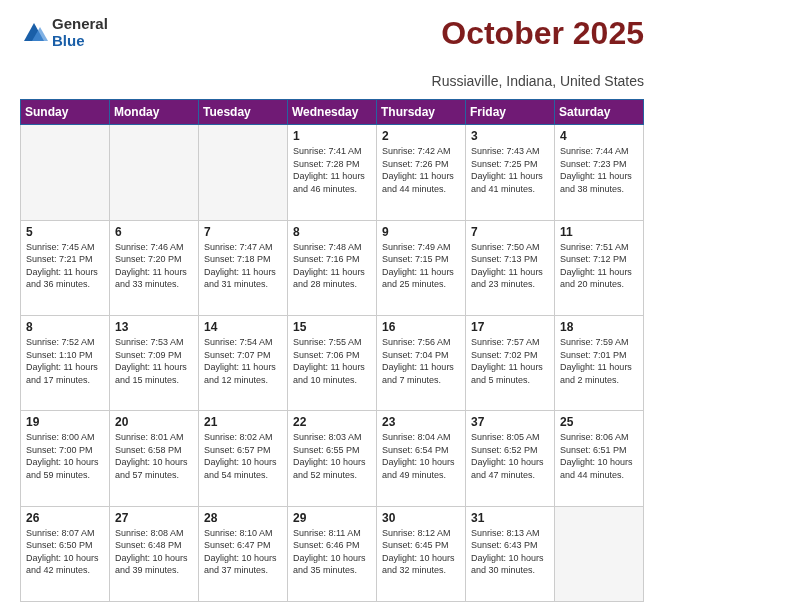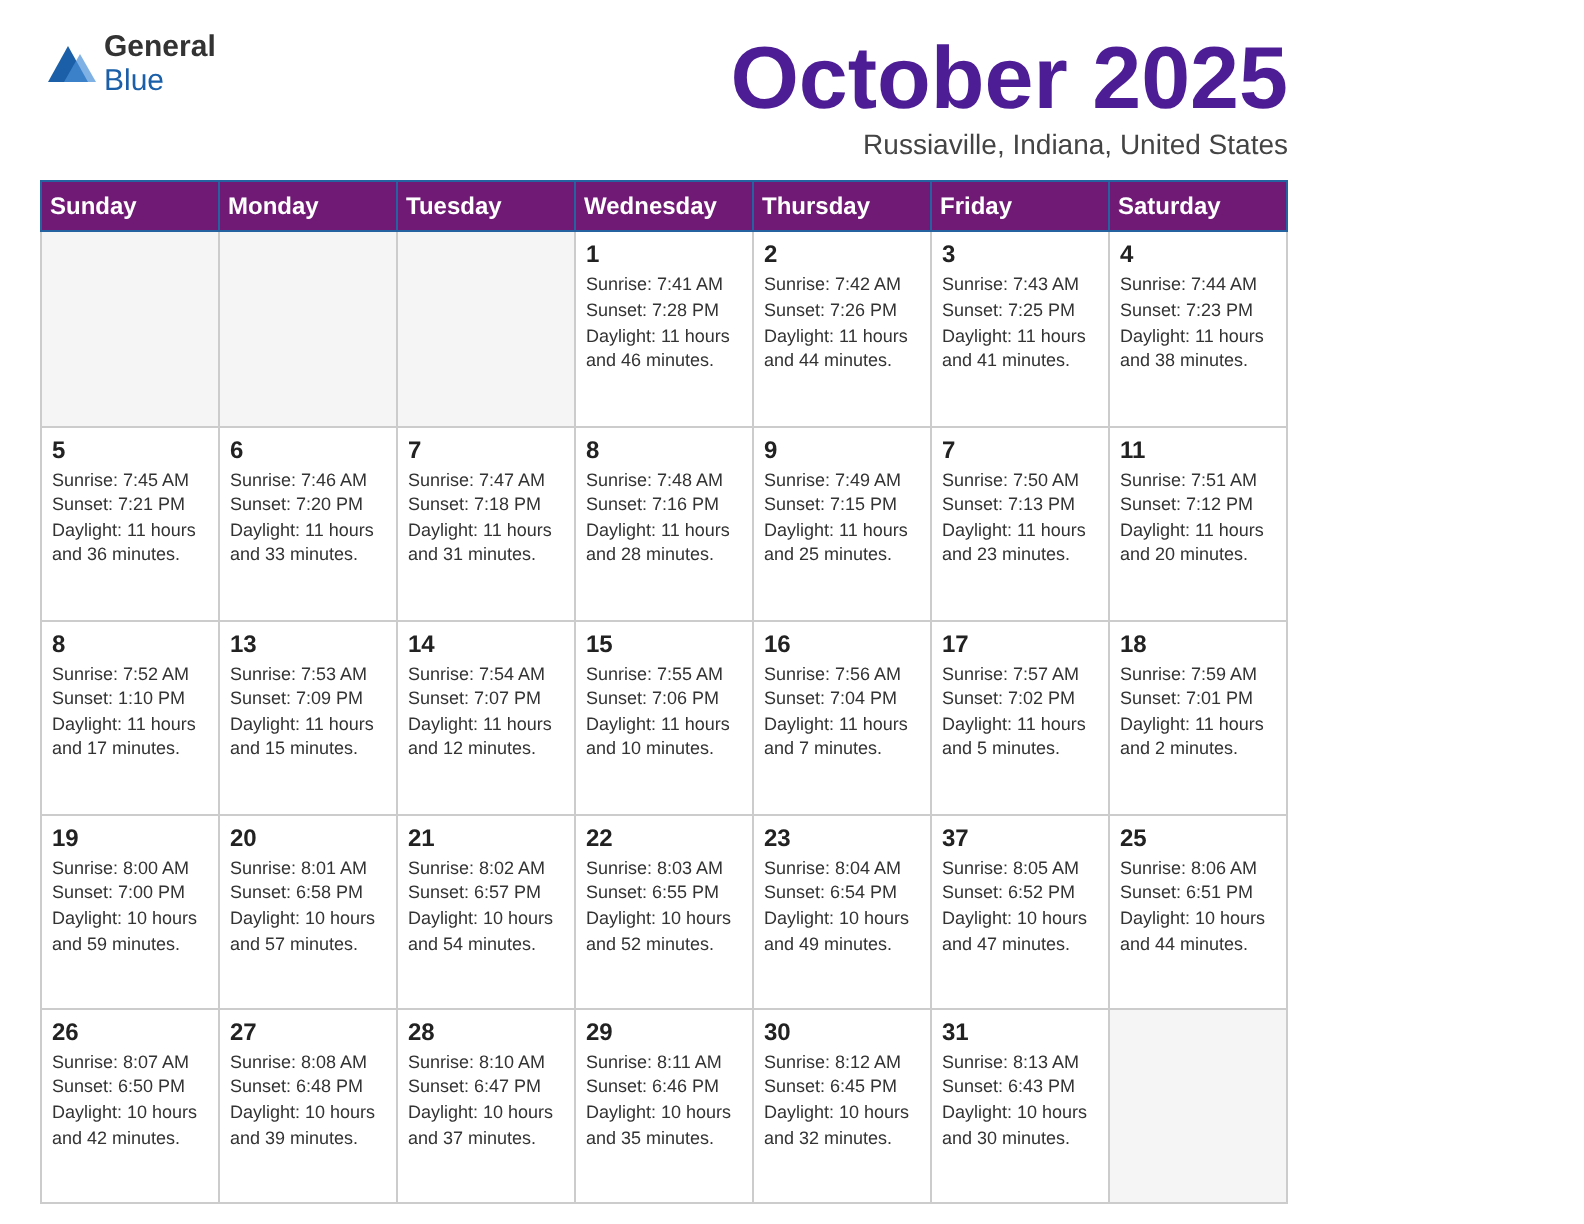--- a/index.html
+++ b/index.html
@@ -33,39 +33,40 @@
       flex-direction: column;
       line-height: 1.1;
     }
     .logo-general {
       font-size: 15px;
       font-weight: bold;
       color: #333;
     }
     .logo-blue {
       font-size: 15px;
-      font-weight: normal;
+      font-weight: bold;
       color: #1a5fa8;
     }
     .logo-icon {
       width: 28px;
       height: 28px;
     }
     .title-section {
       text-align: right;
     }
     .month-title {
-      font-size: 44px;
-      font-weight: bold;
-      color: #4c1d95;
+      font-size: 32px;
+      font-weight: bold;
+      color: #7f1d1d;
       line-height: 1.1;
     }
     .location {
       font-size: 14px;
       color: #444;
+      margin-top: 22px;
     }
     .calendar {
       flex: 1;
       border: 1px solid #ccc;
       border-collapse: collapse;
       width: 100%;
       table-layout: fixed;
     }
     .calendar th {
       background: #701a75;

